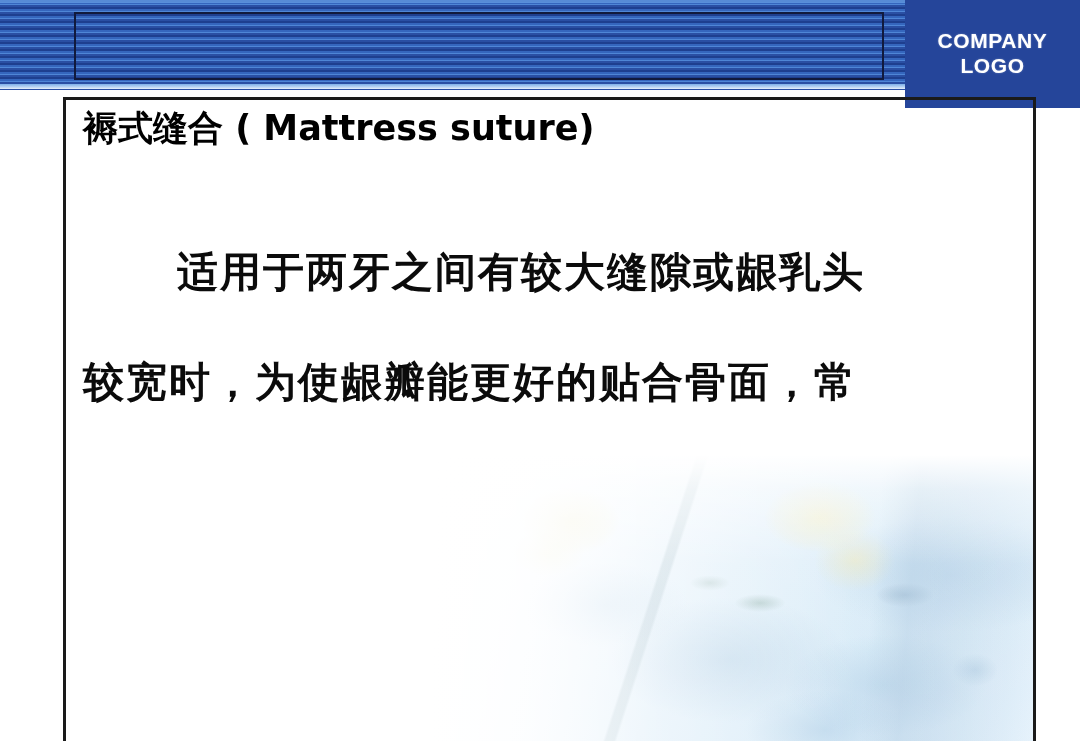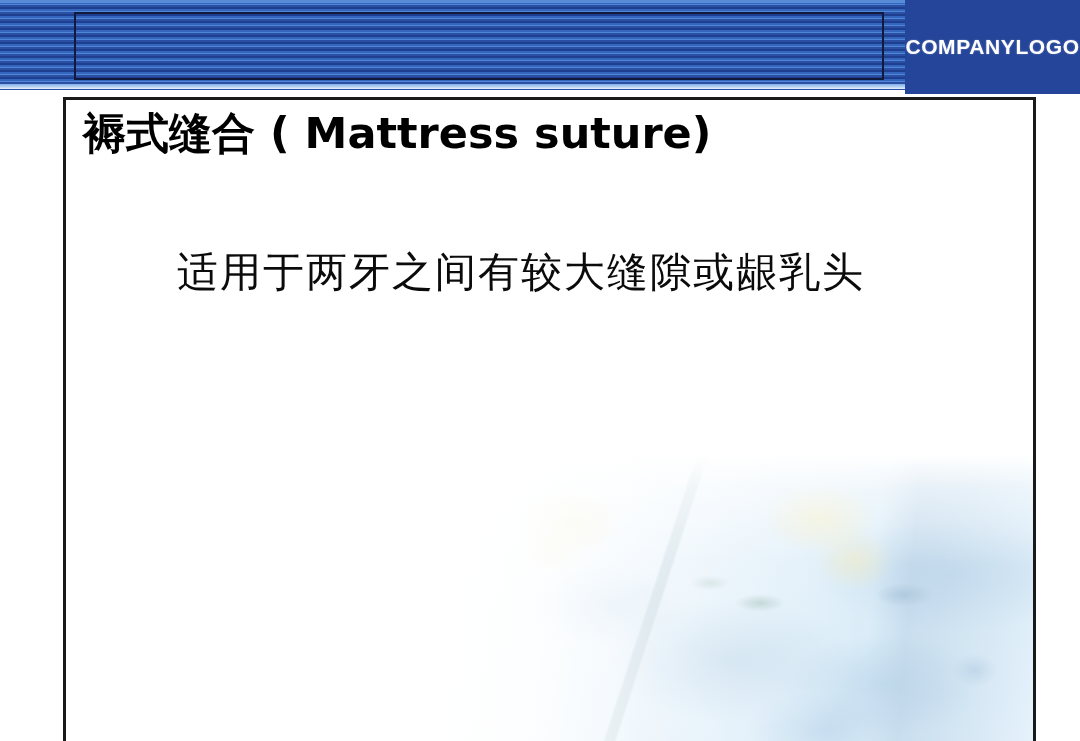--- a/index.html
+++ b/index.html
@@ -67,24 +67,24 @@
     border: 2px solid #111a3d;
     box-sizing: border-box;
   }
 
   
   #logo-panel {
     position: absolute;
     left: 905px;
     top: 0;
     width: 175px;
-    height: 94px;
+    height: 108px;
     background: #25459a;
     display: flex;
-    flex-direction: row;
+    flex-direction: column;
     align-items: center;
     justify-content: center;
     line-height: 1.18;
   }
   .logo-line {
     color: #ffffff;
     font-family: "Liberation Sans", sans-serif;
     font-weight: bold;
     font-size: 21px;
     letter-spacing: .6px;
@@ -175,35 +175,35 @@
     width: 973px;
     height: 644px;
   }
 
   #slide-title {
     position: absolute;
     left: 20px;
     top: 8px;
     font-family: "DejaVu Sans", "Liberation Sans", sans-serif;
     font-weight: bold;
-    font-size: 43px;
+    font-size: 35px;
     color: #000000;
     white-space: nowrap;
     letter-spacing: 0px;
   }
 
   #body-block {
     position: absolute;
     left: 20px;
     top: 120px;
     width: 930px;
   }
   .body-line {
     font-family: "DejaVu Sans", "Liberation Sans", sans-serif;
-    font-weight: normal;
+    font-weight: bold;
     font-size: 41px;
     color: #0b0b0b;
     line-height: 110px;
     letter-spacing: 2px;
     white-space: nowrap;
   }
   .body-line.indented {
     padding-left: 94px;
   }
 </style>
@@ -233,17 +233,18 @@
   </div>
 
   <div id="content-frame"></div>
 
   <div id="text-area">
 
     <div id="slide-title">褥式缝合 ( Mattress suture)</div>
 
     <div id="body-block">
       <div class="body-line indented">适用于两牙之间有较大缝隙或龈乳头</div>
+      <div class="body-line">较宽时，为使龈瓣能更好的贴合骨面，常</div>
     </div>
 
   </div>
 
 </div>
 
 </body></html>

